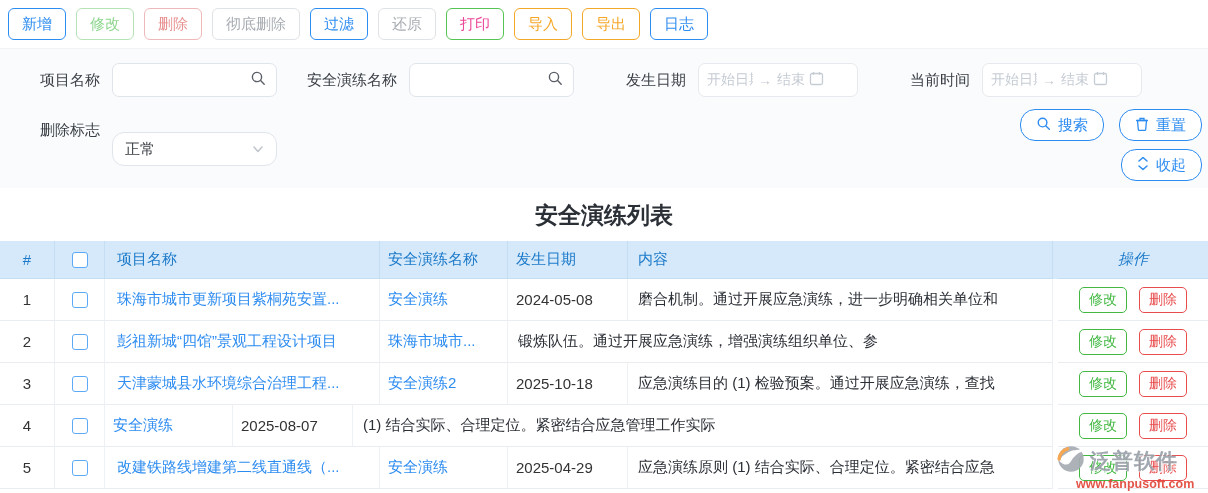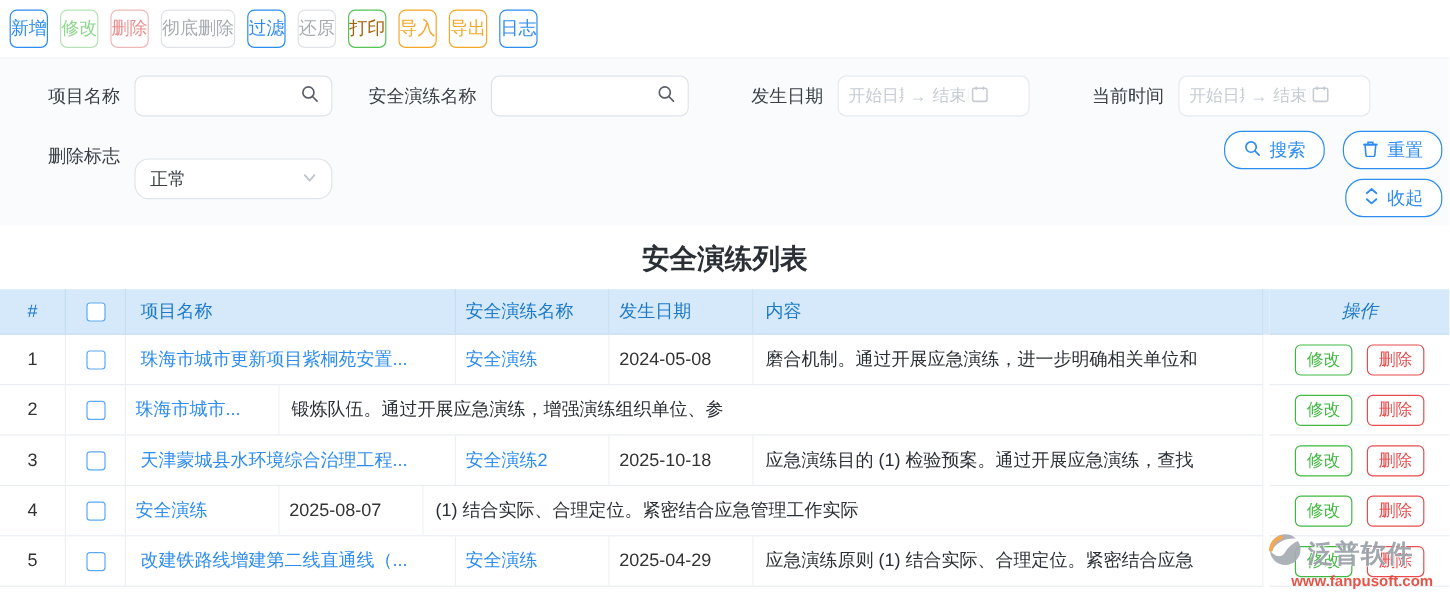--- a/index.html
+++ b/index.html
@@ -5,28 +5,28 @@
   * { box-sizing: border-box; margin: 0; padding: 0; }
   html,body { width:1208px; height:493px; overflow:hidden; }
   body {
     font-family: "Liberation Sans", "DejaVu Sans", sans-serif;
     background:#fff; color:#333; position:relative;
   }
   
   .toolbar { display:flex; align-items:center; gap:10px; padding:8px 8px; height:48px; background:#fff; }
   .tb-btn {
     background:#fff; border:1px solid; border-radius:6px;
-    padding:6px 0; font-size:15px; cursor:pointer; line-height:1.2;
+    padding:6px 13px; font-size:15px; cursor:pointer; line-height:1.2;
     font-family:Liberation Serif, serif;
   }
   .tb-blue   { color:#2d8cf0; border-color:#2d8cf0; }
   .tb-greenM { color:#8fd68f; border-color:#b5e3b5; }
   .tb-redM   { color:#e89090; border-color:#f0b9b9; }
   .tb-gray   { color:#a8adb3; border-color:#dfe2e6; }
-  .tb-green  { color:#a16207; border-color:#54c454; }
+  .tb-green  { color:#ec4899; border-color:#54c454; }
   .tb-orange { color:#f5a728; border-color:#f5a728; }
 
   
   .filter-panel { position:relative; height:140px; background:#f9fbfd; border-top:1px solid #f0f2f5; padding:14px 0 0 40px; }
   .f-row { display:flex; align-items:center; height:34px; }
   .f-row2 { margin-top:16px; }
   .f-label { font-size:15px; color:#3a3f45; margin-right:12px; white-space:nowrap; }
   .f-input {
     width:165px; height:34px; background:#fff; border:1px solid #e0e5eb; border-radius:7px;
     display:flex; align-items:center; justify-content:flex-end; padding:0 10px; cursor:text;
@@ -229,20 +229,23 @@
       <button class="act-btn act-edit">修改</button>
       <button class="act-btn act-del">删除</button>
     </div>
   </div>
 
   <div class="g-row g-body-row">
     <div class="cell c-index">2</div>
     <div class="cell c-check">
         <span class="checkbox"></span>
       </div>
+    <div class="cell c-project">
+        <span class="link">彭祖新城“四馆”景观工程设计项目</span>
+      </div>
     <div class="cell c-drill">
         <span class="link">珠海市城市...</span>
       </div>
     <div class="cell c-content">锻炼队伍。通过开展应急演练，增强演练组织单位、参</div>
     <div class="cell c-gap"></div>
     <div class="cell c-actions">
       <button class="act-btn act-edit">修改</button>
       <button class="act-btn act-del">删除</button>
     </div>
   </div>

